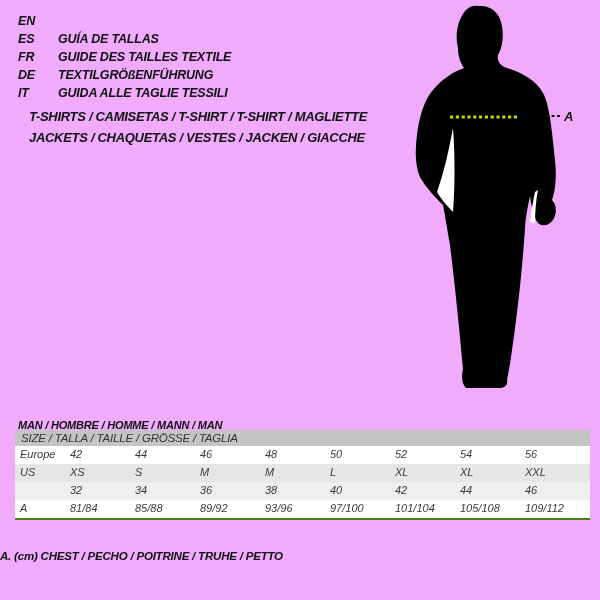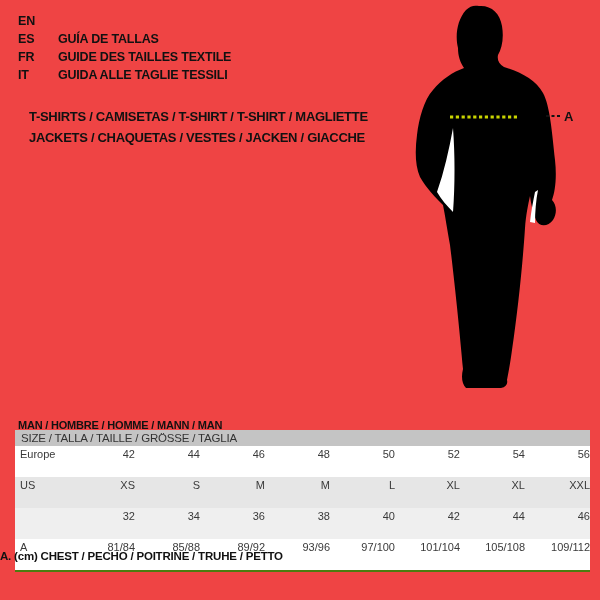--- a/index.html
+++ b/index.html
@@ -1,19 +1,19 @@
 <!DOCTYPE html>
 <html><head>
 <meta charset="utf-8">
 <style>
   * { margin: 0; padding: 0; box-sizing: border-box; }
   html, body { width: 600px; height: 600px; background: #fff; }
   body { font-family: "Liberation Sans", sans-serif; color: #111; position: relative; overflow: hidden; }
 
-  .canvas { position: absolute; inset: 0; background: #ef4444; }
+  .canvas { position: absolute; inset: 0; background: #f0abfc; font-style: italic; }
 
   
   .lang-list { position: absolute; left: 18px; top: 12px; }
   .lang-row { display: flex; line-height: 18px; font-size: 12.5px; font-weight: bold; letter-spacing: -0.2px; }
   .lang-code { width: 40px; flex: 0 0 40px; }
   .lang-label { white-space: nowrap; }
 
   
   .categories { position: absolute; left: 29px; top: 106px; }
   .category-line { font-size: 13px; font-weight: bold; line-height: 21px; letter-spacing: -0.3px; white-space: nowrap; }
@@ -21,23 +21,23 @@
   
   .figure { position: absolute; left: 400px; top: 0; width: 200px; height: 400px; }
   .figure svg { display: block; width: 200px; height: 400px; }
 
   
   .section-title { position: absolute; left: 18px; top: 419px; font-size: 11px; font-weight: bold; letter-spacing: -0.2px; }
 
   
   .size-table { position: absolute; left: 15px; top: 430px; width: 575px; border-bottom: 2px solid #4d7c0f; }
   .table-header { height: 16px; line-height: 16px; background: #c4c4c4; color: #333; font-size: 11.5px; padding-left: 6px; letter-spacing: -0.2px; }
-  .t-row { display: grid; grid-template-columns: 55px repeat(8, 1fr); height: 31px; line-height: 17px; font-size: 11px; color: #3a3a3a; }
+  .t-row { display: grid; grid-template-columns: 55px repeat(8, 1fr); height: 18px; line-height: 17px; font-size: 11px; color: #3a3a3a; }
   .t-row .t-label { text-align: left; padding-left: 5px; }
-  .t-row .t-cell { text-align: right; }
+  .t-row .t-cell { text-align: left; }
   .row-0 { background: #ffffff; }
   .row-1 { background: #e6e6e6; }
   .row-2 { background: #efefef; }
   .row-3 { background: #ffffff; }
 
   
   .footnote { position: absolute; left: 0; top: 550px; font-size: 11.5px; font-weight: bold; letter-spacing: -0.2px; }
 </style>
 </head>
 <body>
@@ -48,20 +48,24 @@
     <div class="lang-row">
       <span class="lang-code">EN</span>
     </div>
     <div class="lang-row">
       <span class="lang-code">ES</span>
       <span class="lang-label">GUÍA DE TALLAS</span>
     </div>
     <div class="lang-row">
       <span class="lang-code">FR</span>
       <span class="lang-label">GUIDE DES TAILLES TEXTILE</span>
+    </div>
+    <div class="lang-row">
+      <span class="lang-code">DE</span>
+      <span class="lang-label">TEXTILGRÖßENFÜHRUNG</span>
     </div>
     <div class="lang-row">
       <span class="lang-code">IT</span>
       <span class="lang-label">GUIDA ALLE TAGLIE TESSILI</span>
     </div>
   </div>
 
   <div class="categories">
     <div class="category-line">T-SHIRTS / CAMISETAS / T-SHIRT / T-SHIRT / MAGLIETTE</div>
     <div class="category-line">JACKETS / CHAQUETAS / VESTES / JACKEN / GIACCHE</div>

